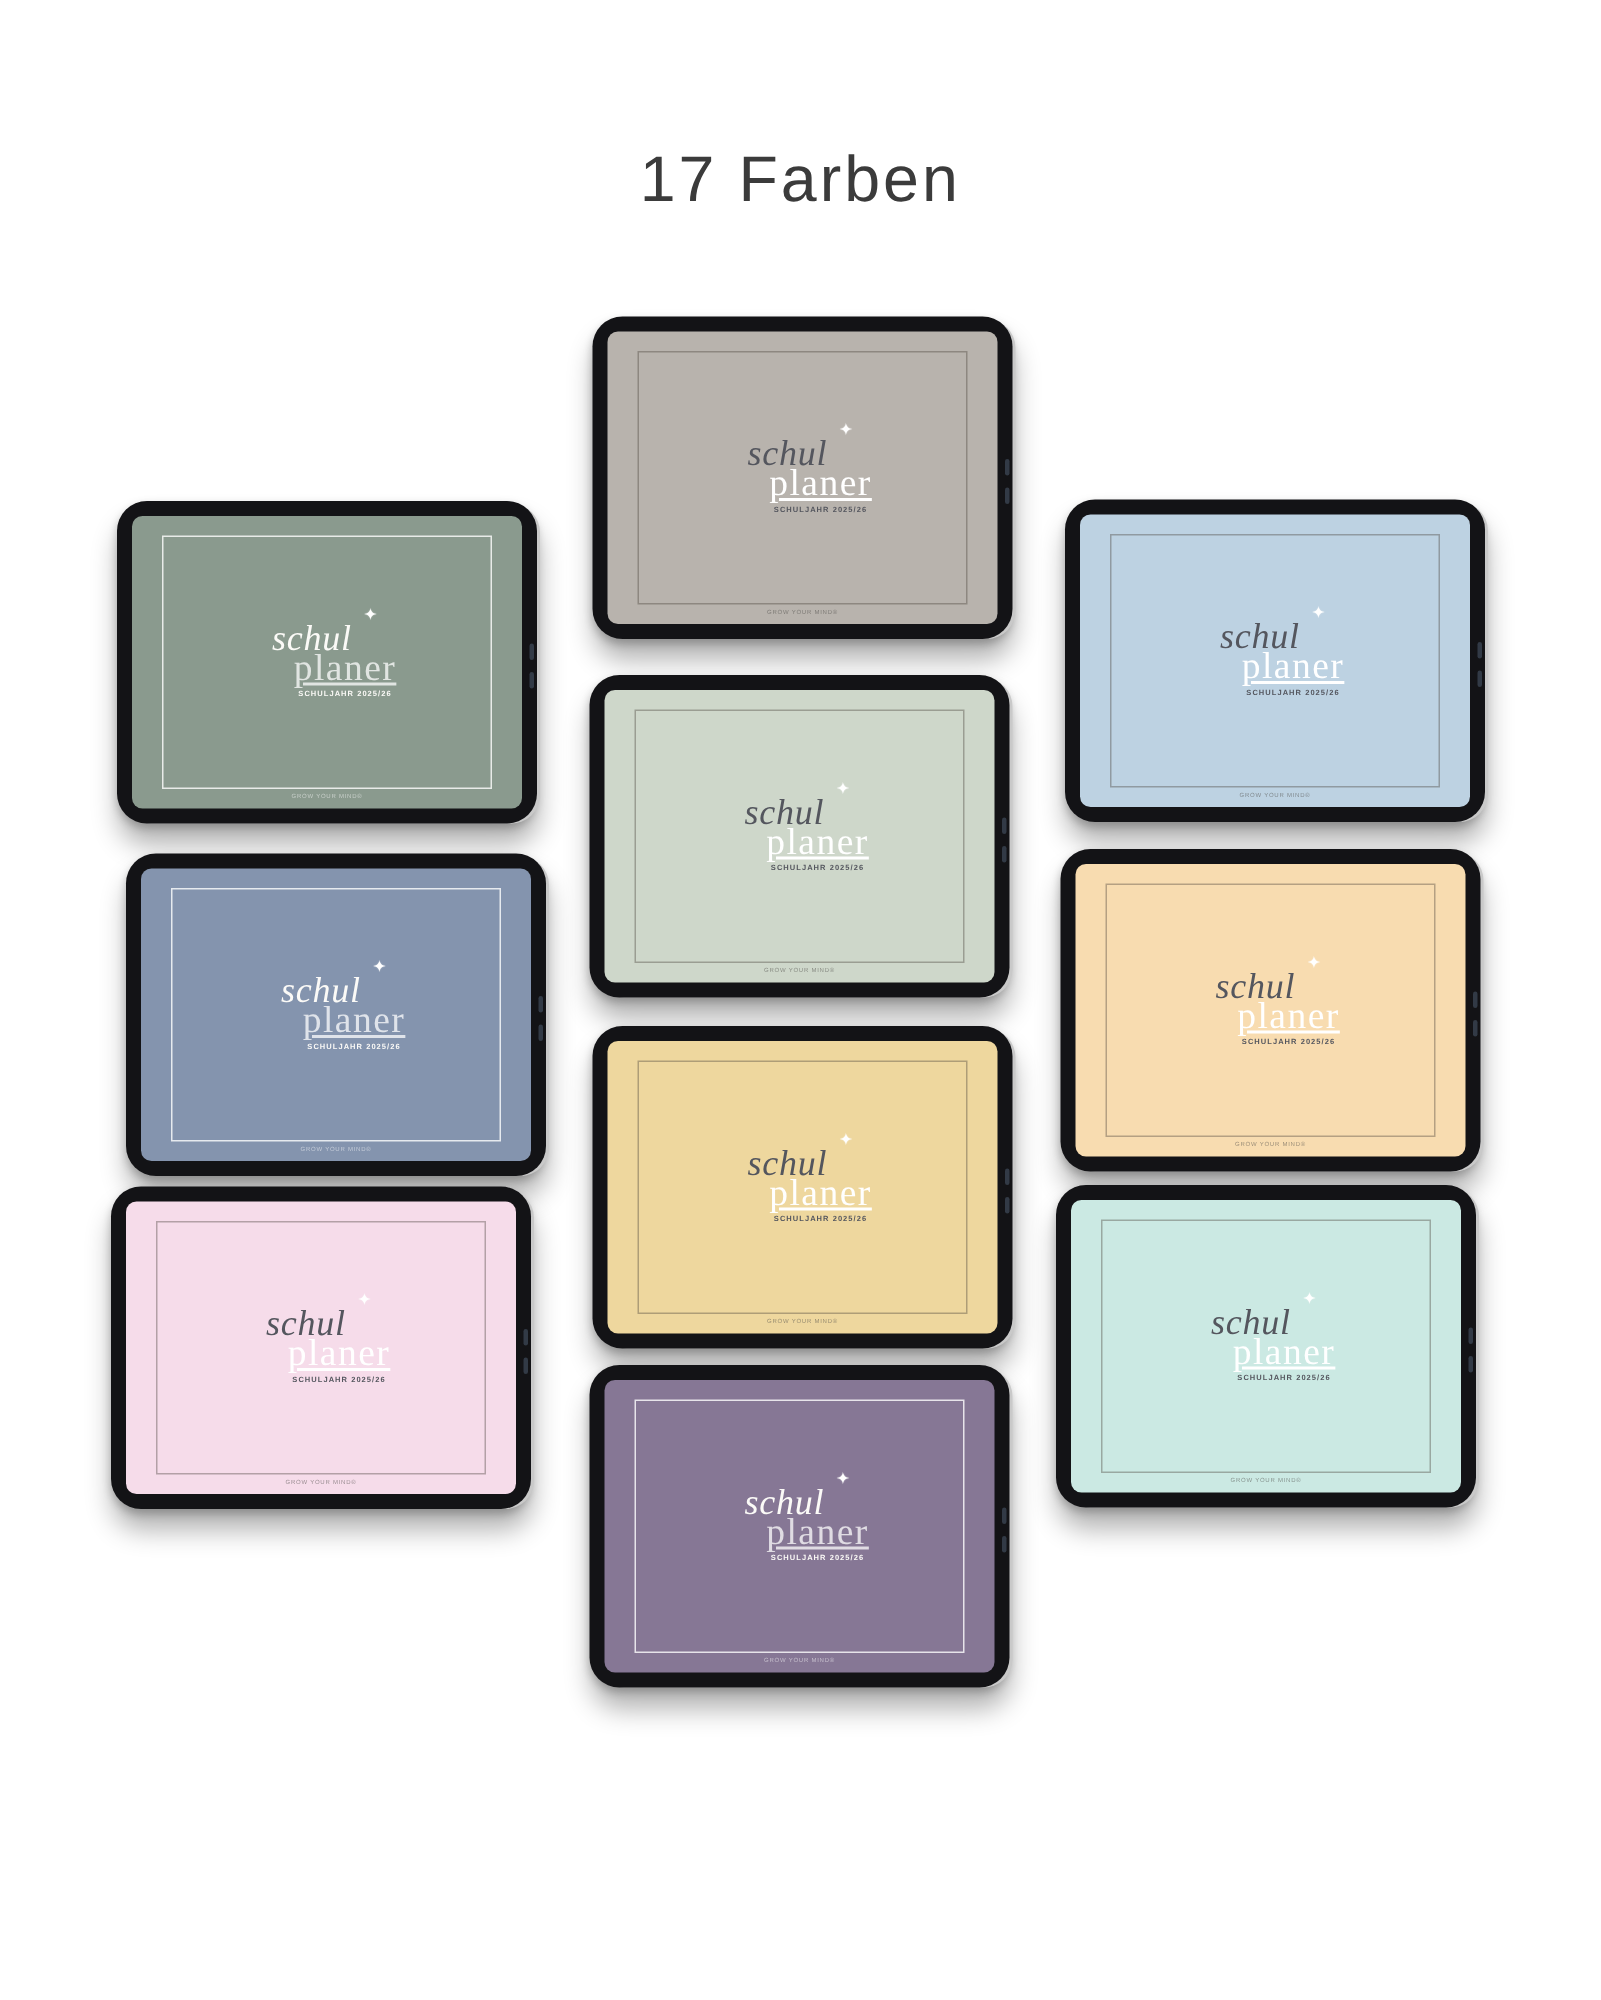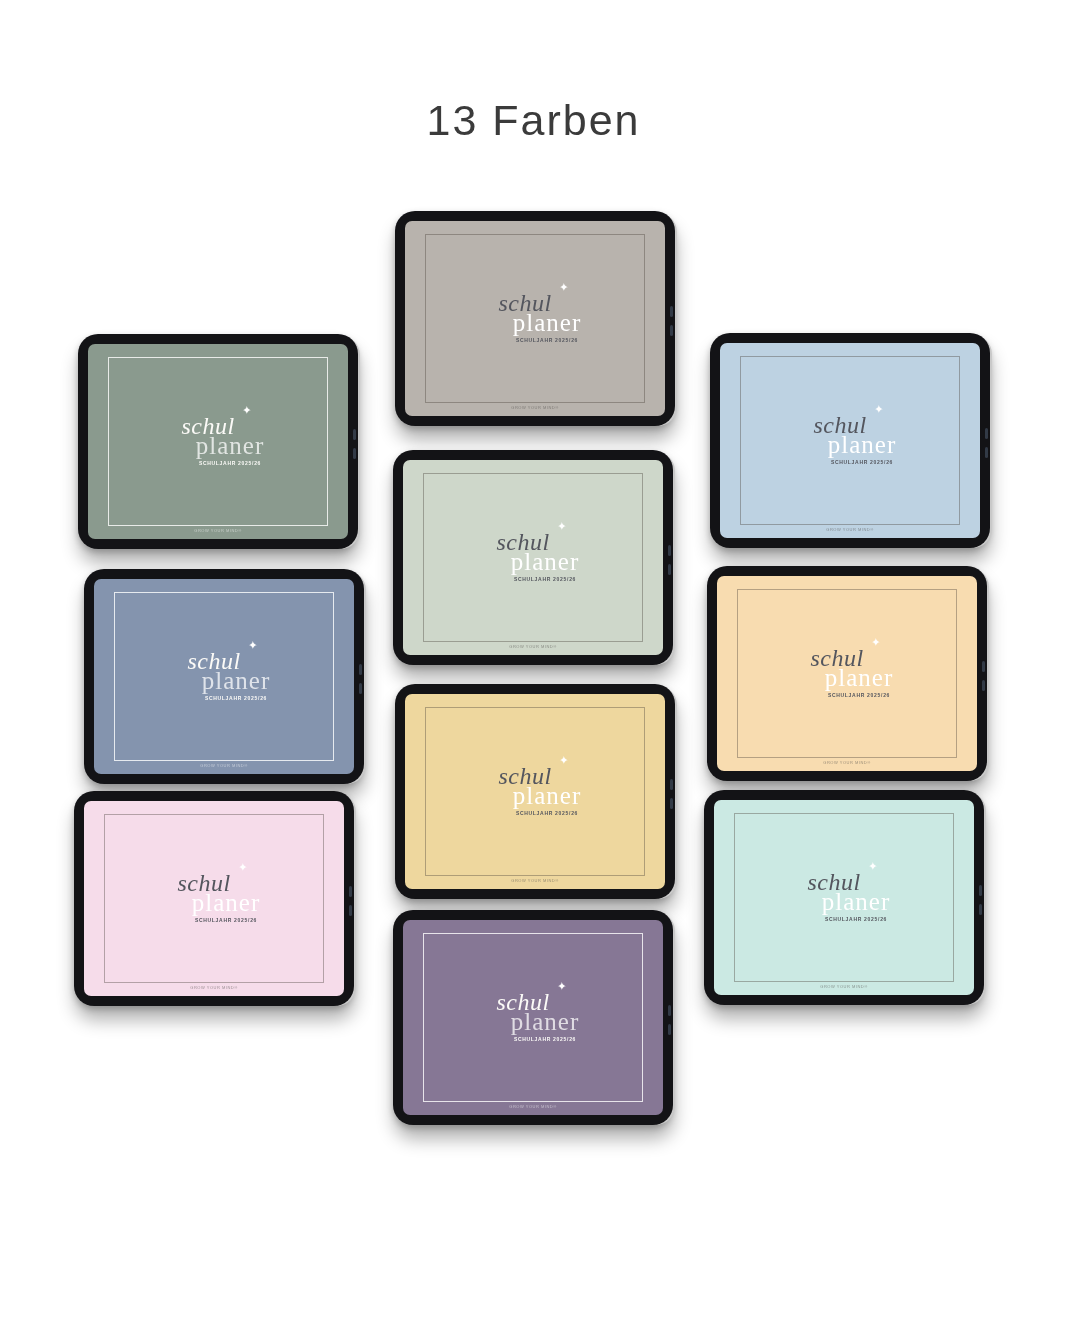--- a/index.html
+++ b/index.html
@@ -89,20 +89,21 @@
     color:#ffffff;
     text-shadow:0 0 1px rgba(255,255,255,0.6);
   }
   .word-bottom{
     font-family:"Liberation Serif",serif;
     font-size:25px;
     letter-spacing:1px;
     color:var(--planer);
     margin-top:-5px;
     transform:translateX(12px);
+    text-decoration:underline;
   }
   .subtitle{
     font-size:5px;
     font-weight:bold;
     letter-spacing:0.7px;
     color:var(--sub);
     margin-top:3px;
     transform:translateX(12px);
   }
   .watermark{
@@ -118,21 +119,21 @@
     background:#323a46;
     border-radius:2px;
   }
   .btn1{top:44%;}
   .btn2{top:53%;}
 </style>
 </head>
 <body>
 
 <div class="page">
-  <div class="page-title">13 Farben</div>
+  <div class="page-title">17 Farben</div>
   <div id="tablet-canvas">
   <div class="tablet">
     <div class="screen dark-text" style="background: rgb(184, 179, 173);">
       <div class="inner-border"></div>
       <div class="logo">
         <div class="word-top-row">
           <span class="word-top">schul</span>
           <span class="sparkle">✦</span>
         </div>
         <div class="word-bottom">planer</div>

